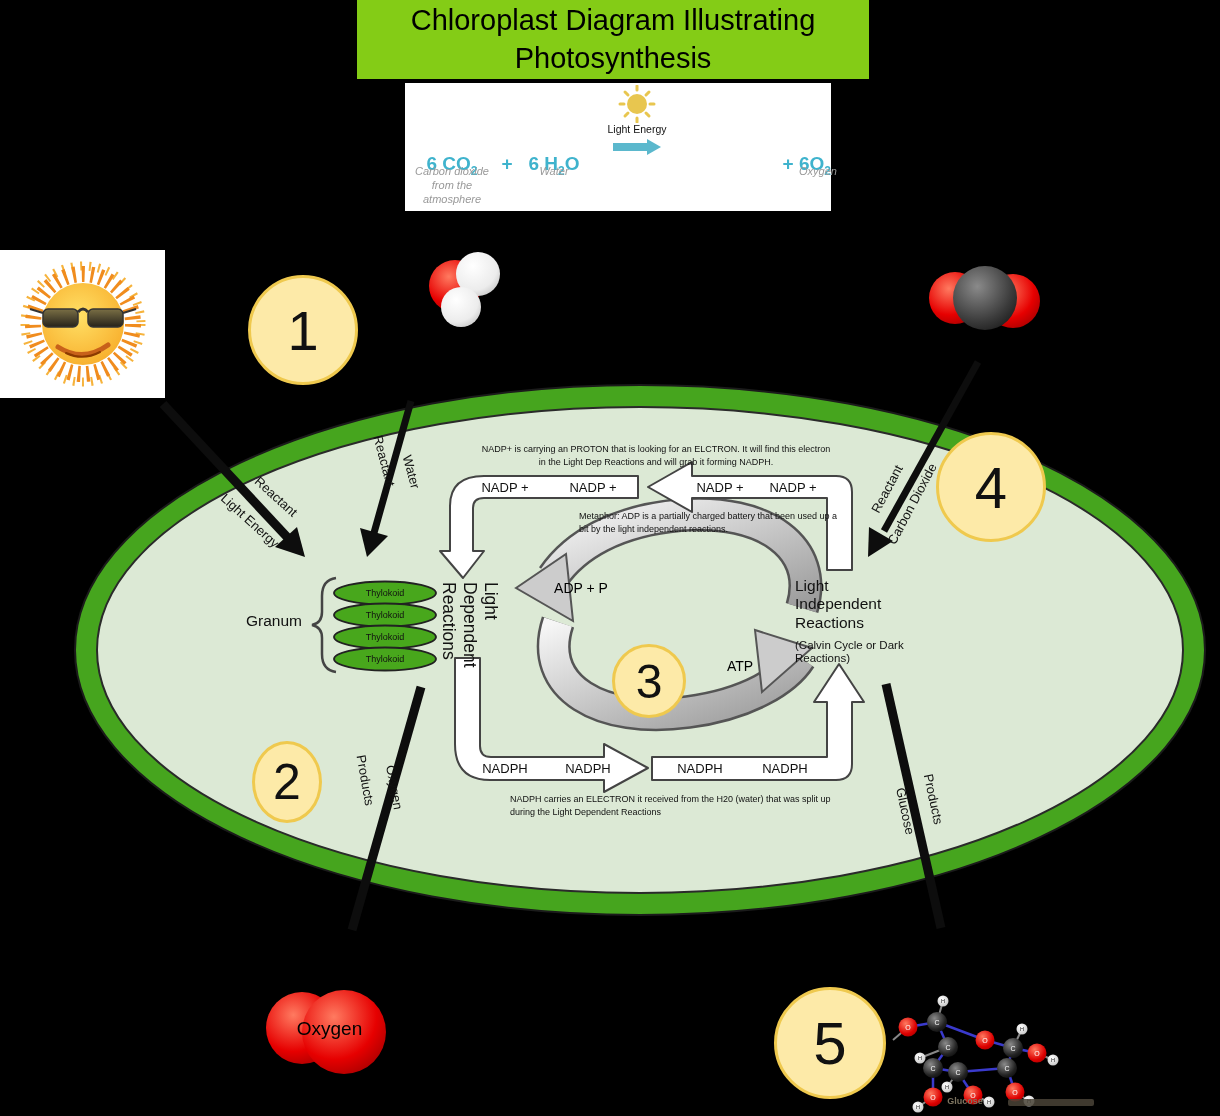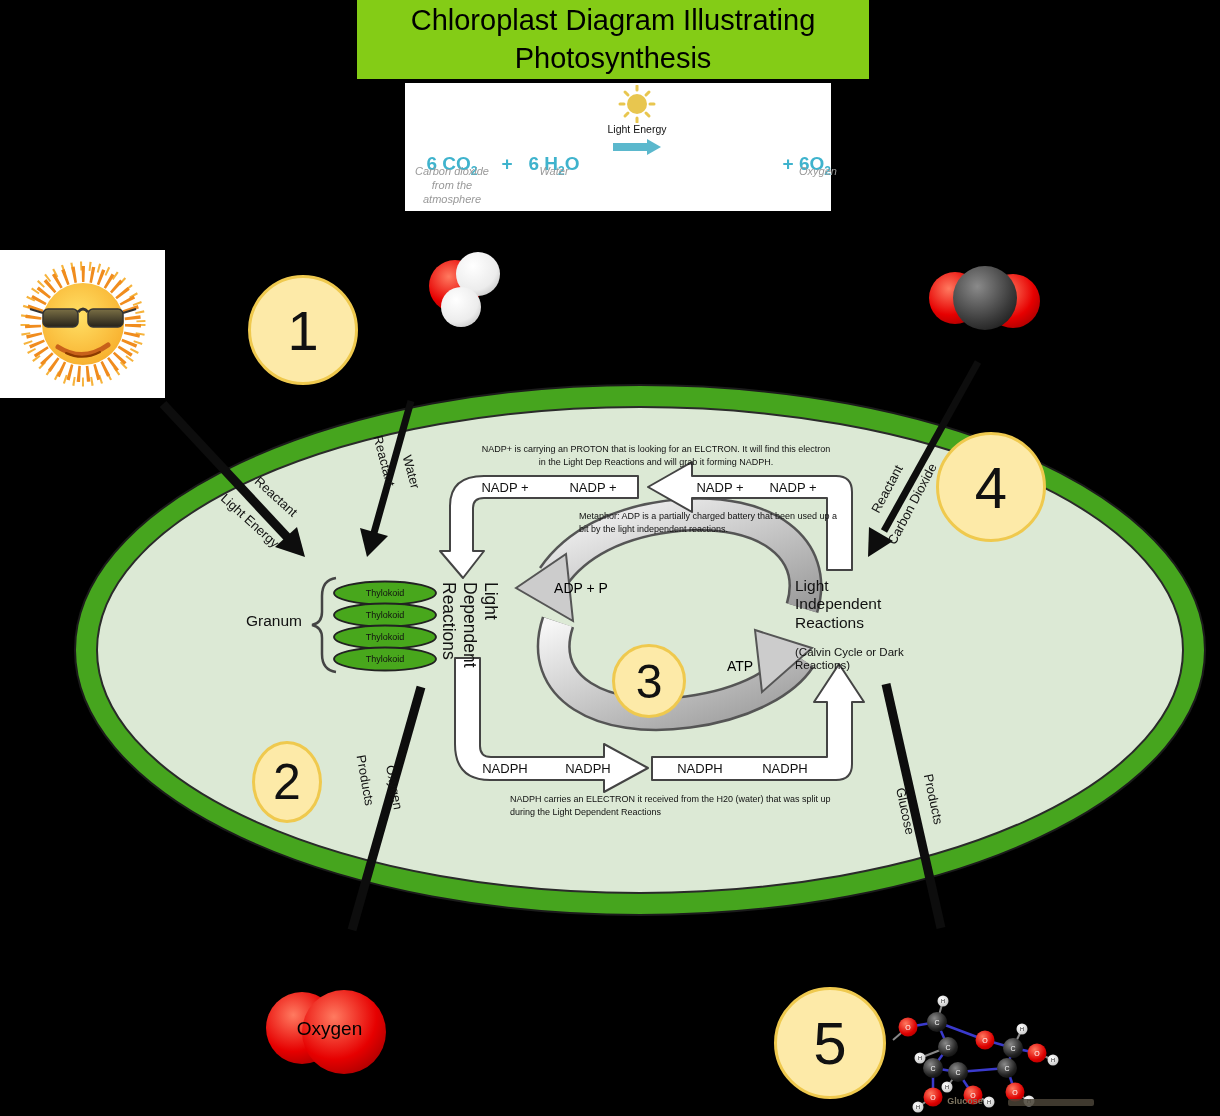--- a/index.html
+++ b/index.html
@@ -50,21 +50,21 @@
   .note{font-size:9px;line-height:1.4;color:#111;}
   .note-nadp{left:480px;top:443px;width:352px;text-align:center;}
   .note-adp{left:579px;top:510px;width:260px;}
   .note-atp{left:506px;top:717px;width:318px;}
   .note-nadph{left:510px;top:793px;width:332px;}
 
   
   .ld-text{left:422px;top:595px;width:92px;height:66px;transform:rotate(90deg);
            font-size:17.5px;line-height:1.2;color:#111;}
   .li-text{left:795px;top:577px;width:135px;font-size:15.5px;line-height:1.18;color:#111;}
-  .li-sub{font-size:11.5px;line-height:1.18;margin-top:14px;}
+  .li-sub{font-size:11.5px;line-height:1.18;margin-top:7px;}
   .granum{left:246px;top:612px;width:66px;font-size:15.5px;color:#111;}
 
   .glucose-cap{left:925px;top:1096px;width:80px;text-align:center;font-size:9px;
                color:#7d7460;font-weight:bold;}
   .watermark{left:1008px;top:1099px;width:86px;height:7px;background:#4a4438;
              opacity:.85;filter:blur(.5px);border-radius:2px;}
 
   svg text{font-family:"Liberation Sans",sans-serif;}
 </style>
 </head>

